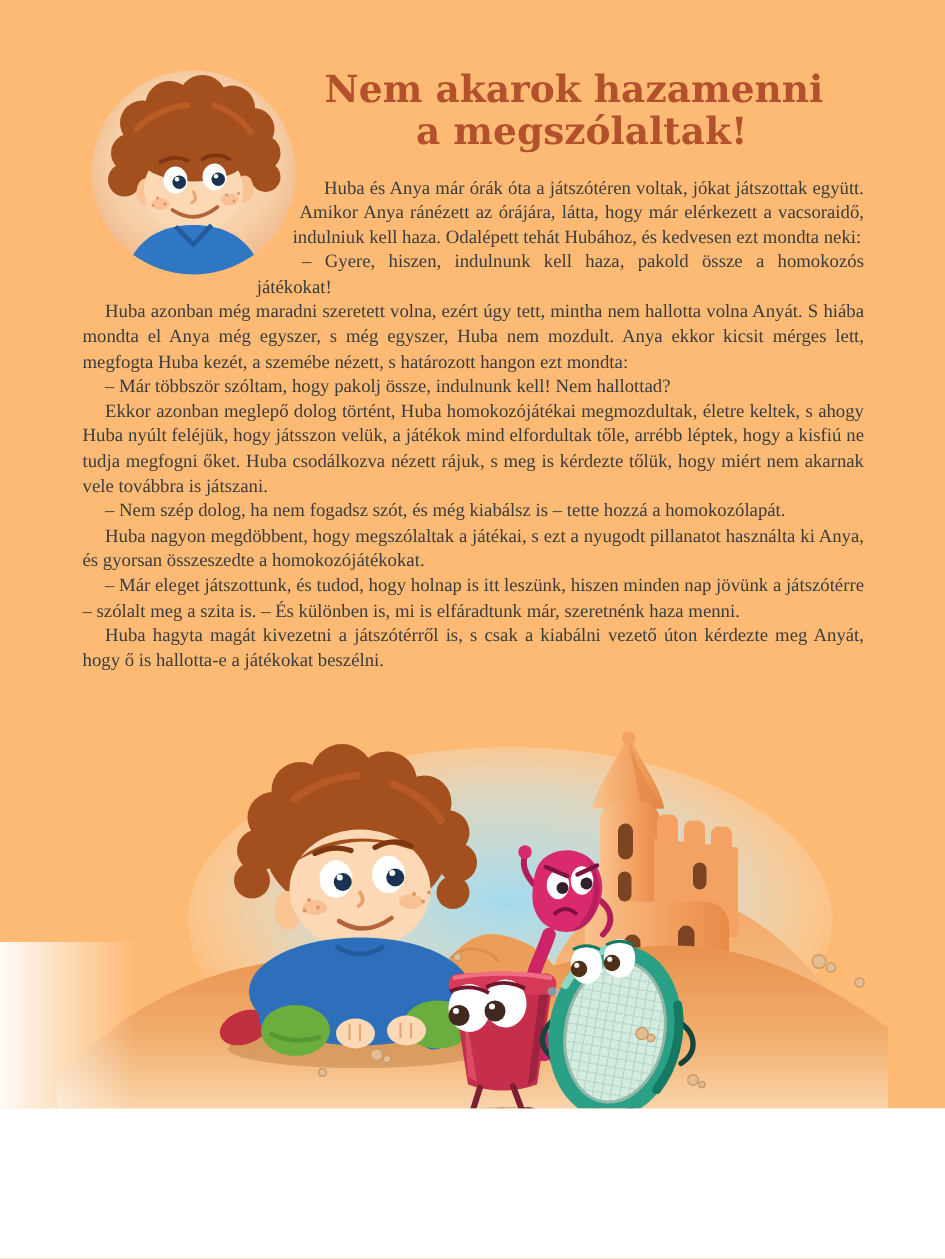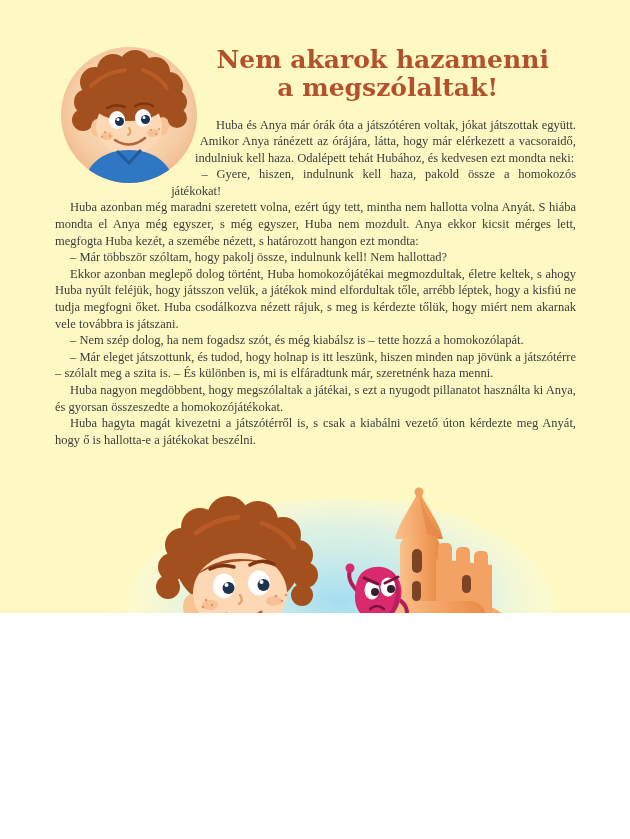--- a/index.html
+++ b/index.html
@@ -1,16 +1,16 @@
 <!DOCTYPE html>
 <html><head>
 <meta charset="utf-8">
 <style>
   html,body{margin:0;padding:0;background:#ffffff;}
-  .page{position:relative;width:630px;height:613px;background:#fef9c3;overflow:hidden;
+  .page{position:relative;width:630px;height:739px;background:#fdba74;overflow:hidden;
         font-family:"Liberation Serif", serif;}
   .text-area{position:absolute;left:55px;top:44px;width:521px;color:#3c3c3c;}
   .portrait-float{float:left;width:150px;height:162px;margin:0 8px 0 0;
         shape-outside: ellipse(72px 80px at 74px 74px);}
   .story-title{margin:2px 0 14px 0;text-align:center;
         font-family:"DejaVu Serif", serif;font-weight:bold;
         font-size:25px;line-height:1.13;color:#b3512c;}
   .story-title span{display:block;}
   .story p{margin:0;font-size:12.5px;line-height:16.6px;text-align:justify;
         text-indent:15px;}
@@ -98,22 +98,22 @@
       <span>a megszólaltak!</span>
     </h1>
 
     <div class="story">
       <p>Huba és Anya már órák óta a játszótéren voltak, jókat játszottak együtt. Amikor Anya ránézett az órájára, látta, hogy már elérkezett a vacsoraidő, indulniuk kell haza. Odalépett tehát Hubához, és kedvesen ezt mondta neki:</p>
       <p>– Gyere, hiszen, indulnunk kell haza, pakold össze a homokozós játékokat!</p>
       <p>Huba azonban még maradni szeretett volna, ezért úgy tett, mintha nem hallotta volna Anyát. S hiába mondta el Anya még egyszer, s még egyszer, Huba nem mozdult. Anya ekkor kicsit mérges lett, megfogta Huba kezét, a szemébe nézett, s határozott hangon ezt mondta:</p>
       <p>– Már többször szóltam, hogy pakolj össze, indulnunk kell! Nem hallottad?</p>
       <p>Ekkor azonban meglepő dolog történt, Huba homokozójátékai megmozdultak, életre keltek, s ahogy Huba nyúlt feléjük, hogy játsszon velük, a játékok mind elfordultak tőle, arrébb léptek, hogy a kisfiú ne tudja megfogni őket. Huba csodálkozva nézett rájuk, s meg is kérdezte tőlük, hogy miért nem akarnak vele továbbra is játszani.</p>
       <p>– Nem szép dolog, ha nem fogadsz szót, és még kiabálsz is – tette hozzá a homokozólapát.</p>
+      <p>Huba nagyon megdöbbent, hogy megszólaltak a játékai, s ezt a nyugodt pillanatot használta ki Anya, és gyorsan összeszedte a homokozójátékokat.</p>
       <p>– Már eleget játszottunk, és tudod, hogy holnap is itt leszünk, hiszen minden nap jövünk a játszótérre – szólalt meg a szita is. – És különben is, mi is elfáradtunk már, szeretnénk haza menni.</p>
-      <p>Huba nagyon megdöbbent, hogy megszólaltak a játékai, s ezt a nyugodt pillanatot használta ki Anya, és gyorsan összeszedte a homokozójátékokat.</p>
       <p>Huba hagyta magát kivezetni a játszótérről is, s csak a kiabálni vezető úton kérdezte meg Anyát, hogy ő is hallotta-e a játékokat beszélni.</p>
     </div>
   </div>
 
   <svg class="scene" viewBox="0 0 630 292">
     <defs>
       <radialGradient id="sky" cx="50%" cy="45%" r="55%">
         <stop offset="0%" stop-color="#9edcf4" stop-opacity="0.95"></stop>
         <stop offset="60%" stop-color="#c6ecfa" stop-opacity="0.55"></stop>
         <stop offset="100%" stop-color="#ffffff" stop-opacity="0"></stop>

